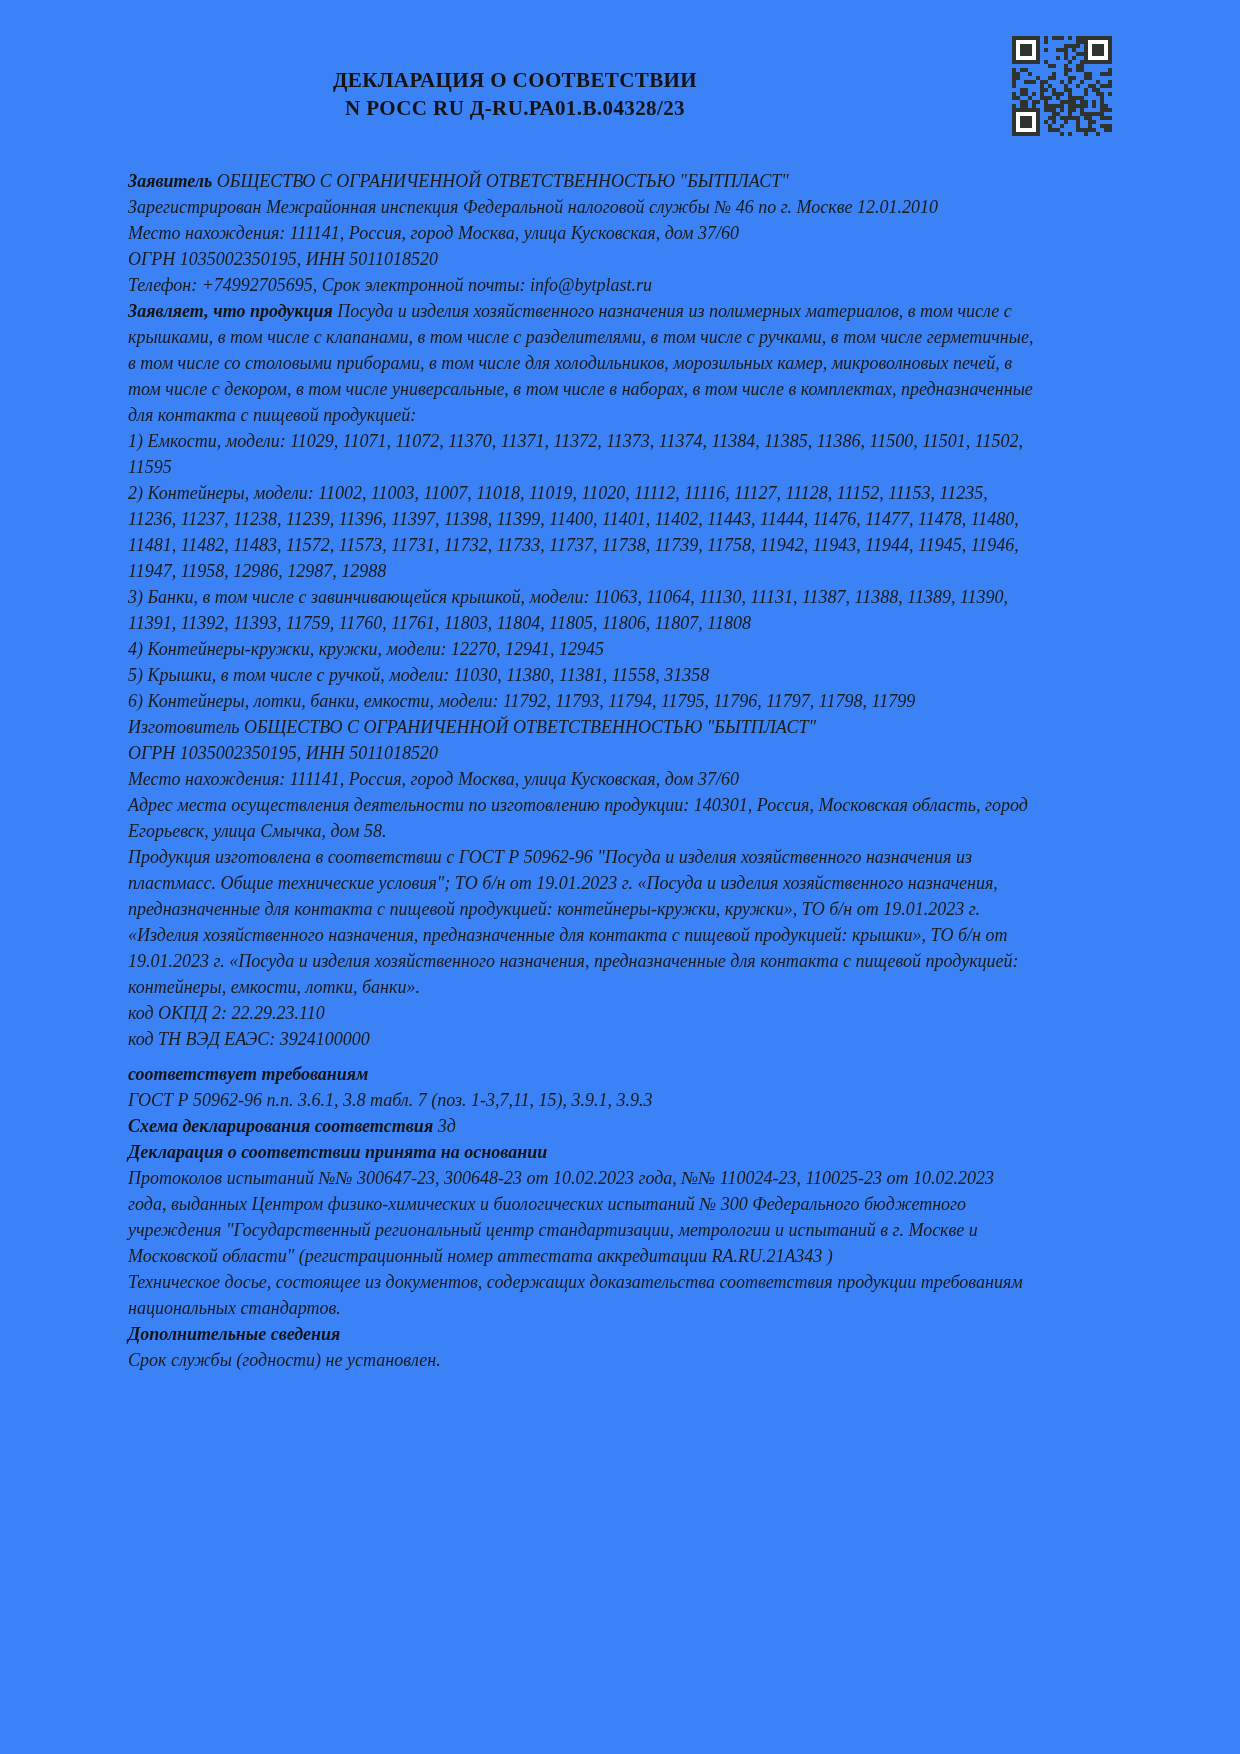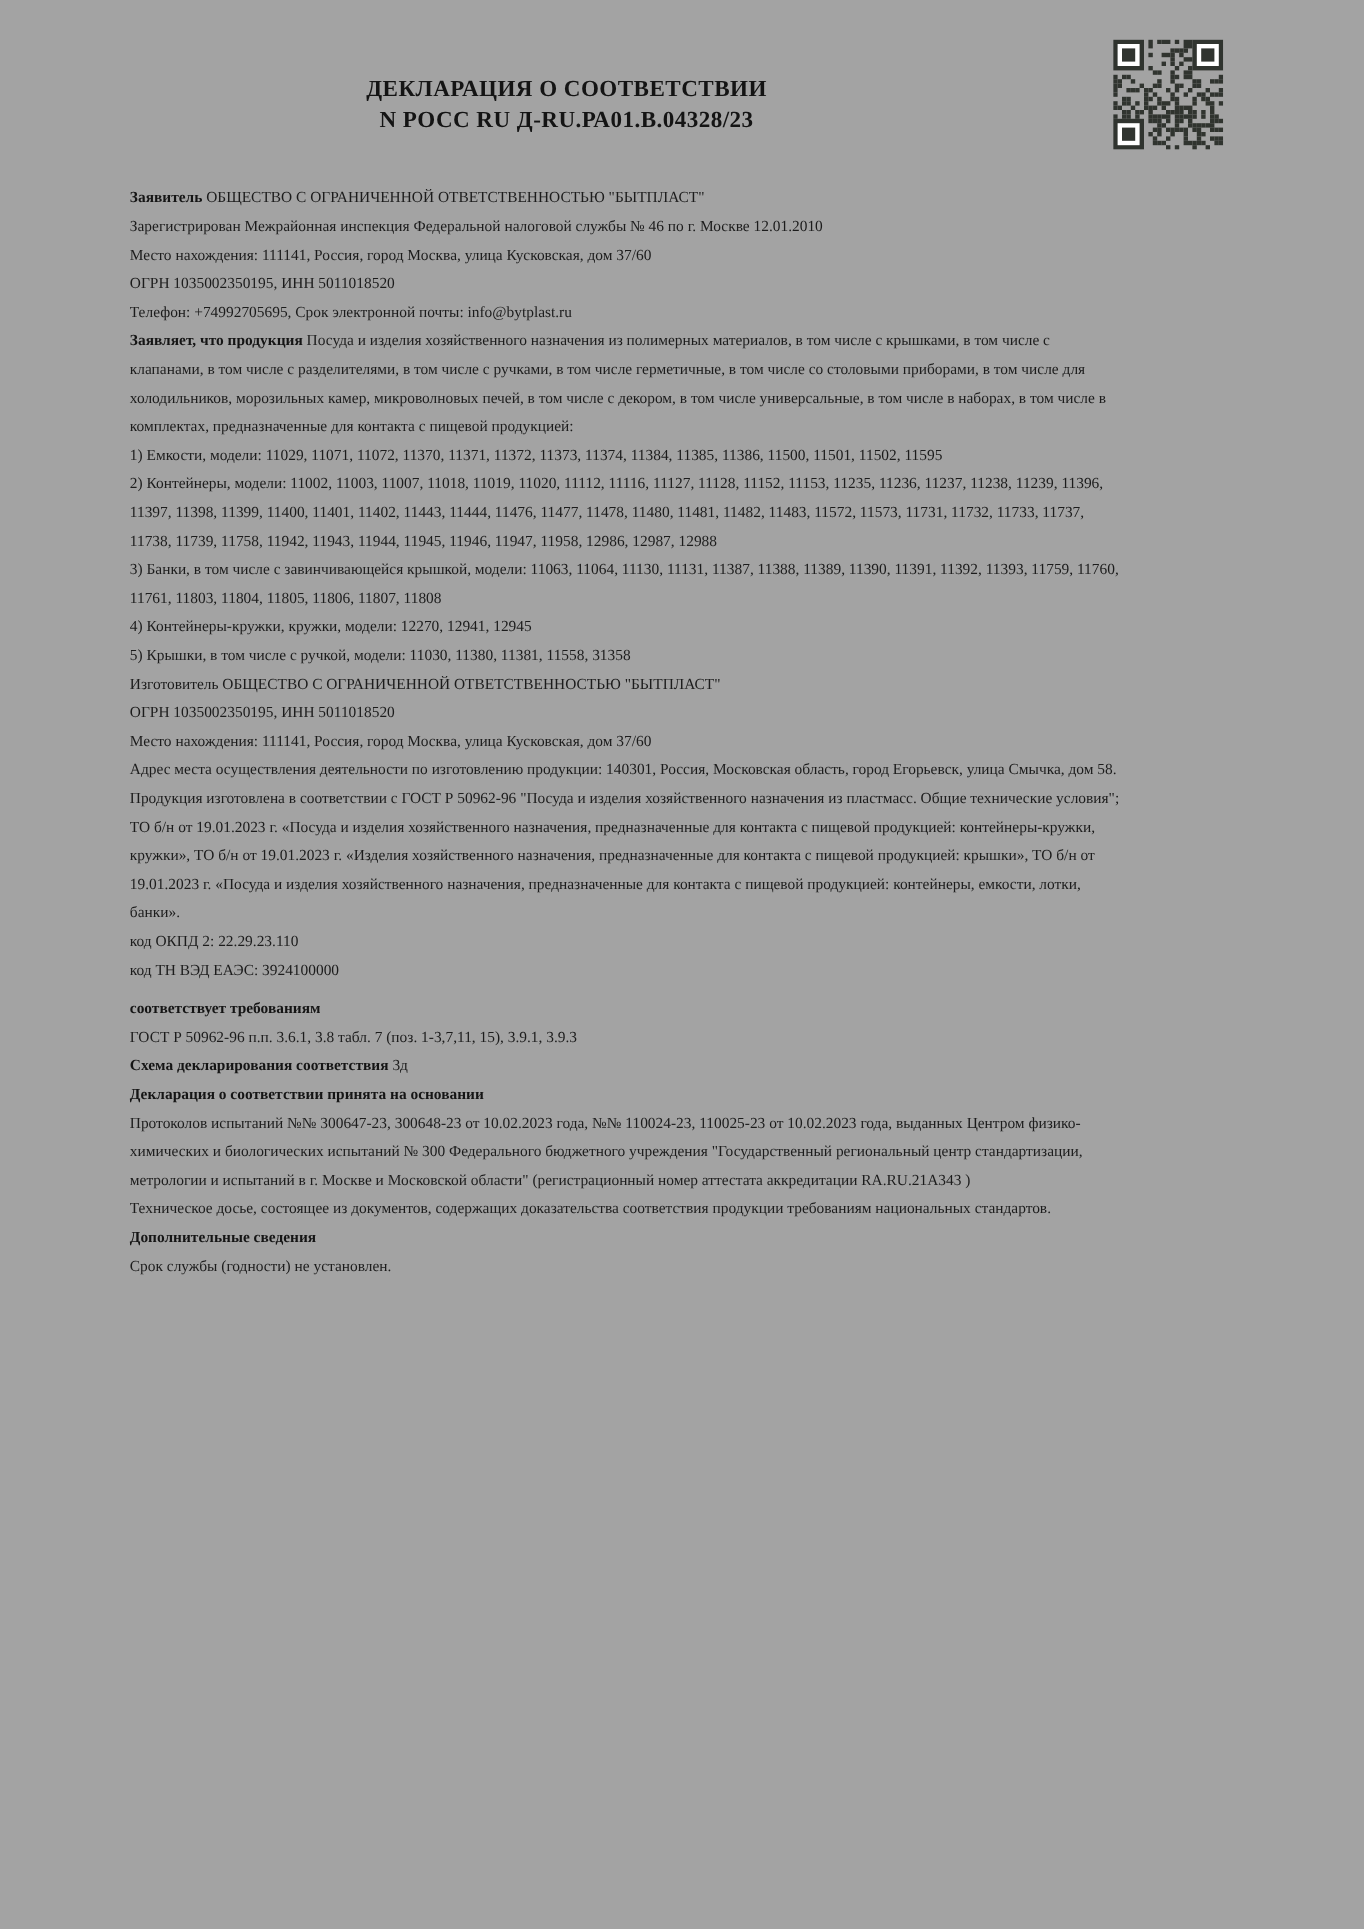--- a/index.html
+++ b/index.html
@@ -6,45 +6,46 @@
   body {
     width: 1240px; height: 1754px;
     background: #ffffff;
     font-family: "Liberation Serif", "DejaVu Serif", serif;
     color: #1c1c1c;
     -webkit-font-smoothing: antialiased;
   }
   .page {
     position: relative;
     width: 1240px; height: 1754px;
-    background: #a3a3a3;
+    background: #3b82f6;
     overflow: hidden;
   }
   .doc-header { position: absolute; top: 0; left: 0; width: 100%; height: 160px; }
   .title {
     position: absolute;
     top: 66px; left: 115px; width: 800px;
     text-align: center;
     font-weight: bold;
     font-size: 21px;
     line-height: 28px;
     letter-spacing: 0.4px;
     color: #141414;
   }
   .qr {
     position: absolute;
     top: 36px; left: 1012px;
     width: 100px; height: 100px;
   }
   .doc-body {
     position: absolute;
-    top: 168px; left: 118px; width: 906px;
-    font-size: 14px;
+    top: 168px; left: 128px; width: 906px;
+    font-size: 18px;
     line-height: 26px;
     text-align: left;
+    font-style: italic;
   }
   .ln { margin: 0; padding: 0; }
   .ln b { font-weight: bold; color: #151515; }
   .gap-top { margin-top: 9px; }
 </style>
 </head>
 <body>
 
 <div class="page">
 
@@ -275,20 +276,21 @@
     <p class="ln"><b></b><span>Зарегистрирован Межрайонная инспекция Федеральной налоговой службы № 46 по г. Москве 12.01.2010</span></p>
     <p class="ln"><b></b><span>Место нахождения: 111141, Россия, город Москва, улица Кусковская, дом 37/60</span></p>
     <p class="ln"><b></b><span>ОГРН 1035002350195, ИНН 5011018520</span></p>
     <p class="ln"><b></b><span>Телефон: +74992705695, Срок электронной почты: info@bytplast.ru</span></p>
     <p class="ln"><b>Заявляет, что продукция</b><span> Посуда и изделия хозяйственного назначения из полимерных материалов, в том числе с крышками, в том числе с клапанами, в том числе с разделителями, в том числе с ручками, в том числе герметичные, в том числе со столовыми приборами, в том числе для холодильников, морозильных камер, микроволновых печей, в том числе с декором, в том числе универсальные, в том числе в наборах, в том числе в комплектах, предназначенные для контакта с пищевой продукцией:</span></p>
     <p class="ln"><b></b><span>1) Емкости, модели: 11029, 11071, 11072, 11370, 11371, 11372, 11373, 11374, 11384, 11385, 11386, 11500, 11501, 11502, 11595</span></p>
     <p class="ln"><b></b><span>2) Контейнеры, модели: 11002, 11003, 11007, 11018, 11019, 11020, 11112, 11116, 11127, 11128, 11152, 11153, 11235, 11236, 11237, 11238, 11239, 11396, 11397, 11398, 11399, 11400, 11401, 11402, 11443, 11444, 11476, 11477, 11478, 11480, 11481, 11482, 11483, 11572, 11573, 11731, 11732, 11733, 11737, 11738, 11739, 11758, 11942, 11943, 11944, 11945, 11946, 11947, 11958, 12986, 12987, 12988</span></p>
     <p class="ln"><b></b><span>3) Банки, в том числе с завинчивающейся крышкой, модели: 11063, 11064, 11130, 11131, 11387, 11388, 11389, 11390, 11391, 11392, 11393, 11759, 11760, 11761, 11803, 11804, 11805, 11806, 11807, 11808</span></p>
     <p class="ln"><b></b><span>4) Контейнеры-кружки, кружки, модели: 12270, 12941, 12945</span></p>
     <p class="ln"><b></b><span>5) Крышки, в том числе с ручкой, модели: 11030, 11380, 11381, 11558, 31358</span></p>
+    <p class="ln"><b></b><span>6) Контейнеры, лотки, банки, емкости, модели: 11792, 11793, 11794, 11795, 11796, 11797, 11798, 11799</span></p>
     <p class="ln"><b></b><span>Изготовитель ОБЩЕСТВО С ОГРАНИЧЕННОЙ ОТВЕТСТВЕННОСТЬЮ "БЫТПЛАСТ"</span></p>
     <p class="ln"><b></b><span>ОГРН 1035002350195, ИНН 5011018520</span></p>
     <p class="ln"><b></b><span>Место нахождения: 111141, Россия, город Москва, улица Кусковская, дом 37/60</span></p>
     <p class="ln"><b></b><span>Адрес места осуществления деятельности по изготовлению продукции: 140301, Россия, Московская область, город Егорьевск, улица Смычка, дом 58.</span></p>
     <p class="ln"><b></b><span>Продукция изготовлена в соответствии с ГОСТ Р 50962-96 "Посуда и изделия хозяйственного назначения из пластмасс. Общие технические условия"; ТО б/н от 19.01.2023 г. «Посуда и изделия хозяйственного назначения, предназначенные для контакта с пищевой продукцией: контейнеры-кружки, кружки», ТО б/н от 19.01.2023 г. «Изделия хозяйственного назначения, предназначенные для контакта с пищевой продукцией: крышки», ТО б/н от 19.01.2023 г. «Посуда и изделия хозяйственного назначения, предназначенные для контакта с пищевой продукцией: контейнеры, емкости, лотки, банки».</span></p>
     <p class="ln"><b></b><span>код ОКПД 2: 22.29.23.110</span></p>
     <p class="ln"><b></b><span>код ТН ВЭД ЕАЭС: 3924100000</span></p>
     <p class="ln gap-top"><b>соответствует требованиям</b><span></span></p>
     <p class="ln"><b></b><span>ГОСТ Р 50962-96 п.п. 3.6.1, 3.8 табл. 7 (поз. 1-3,7,11, 15), 3.9.1,  3.9.3</span></p>
     <p class="ln"><b>Схема декларирования соответствия</b><span> 3д</span></p>

